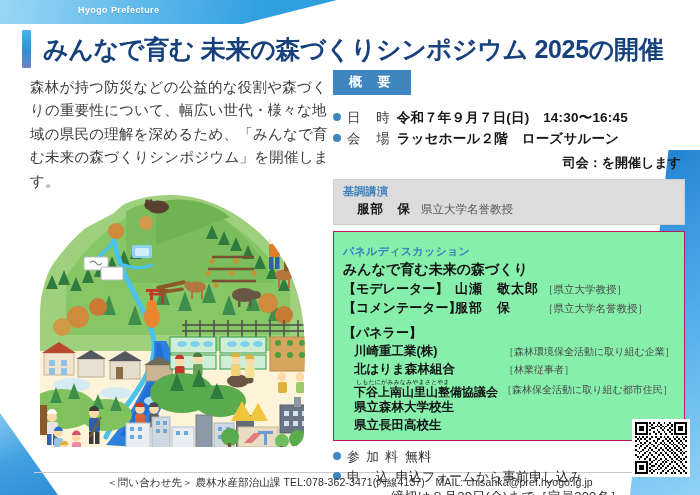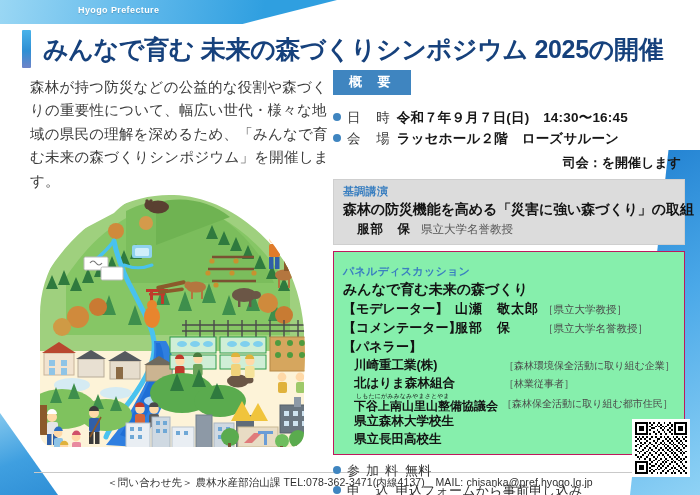--- a/index.html
+++ b/index.html
@@ -124,21 +124,21 @@
     display:flex;align-items:baseline;font-size:13px;
     margin:1px 0;white-space:nowrap;
   }
   .role-row .role{font-weight:bold;color:#131313;}
   .role-row .nm{font-weight:bold;color:#131313;letter-spacing:1px;}
   .role-row .aff{color:#4a4a4a;font-size:10.5px;}
   .r1 .role{width:112px;}
   .r1 .nm{width:88px;}
   .r2 .role{width:112px;}
   .r2 .nm{width:88px;}
-  .panelers{margin-top:1px;}
+  .panelers{margin-top:7px;}
   .panelers .hd{font-size:13px;font-weight:bold;color:#131313;}
   .prow{
     display:flex;align-items:flex-end;font-size:12.5px;
     margin:1px 0 0 0;padding-left:11px;white-space:nowrap;
   }
   .prow .org{font-weight:bold;color:#131313;}
   .prow .aff{color:#4a4a4a;font-size:10px;margin-left:4px;padding-bottom:1px;}
   .p1 .org{width:146px;}
   .p2 .org{width:146px;}
   .ruby-wrap{display:inline-block;line-height:1;}
@@ -572,21 +572,20 @@
         <span class="dot"></span>
         <span class="k">会 場</span>
         <span class="v">ラッセホール２階　ローズサルーン</span>
       </li>
     </ul>
     <div class="host">司会：を開催します</div>
 
     
     <div class="box-keynote">
       <div class="sec-label">基調講演</div>
-      <div class="headline">森林の防災機能を高める「災害に強い森づくり」の取組</div>
       <div class="spk">
         <b>服部　保</b><span class="aff">県立大学名誉教授</span>
       </div>
     </div>
 
     
     <div class="box-panel">
       <div class="sec-label">パネルディスカッション</div>
       <div class="headline">みんなで育む未来の森づくり</div>
 

